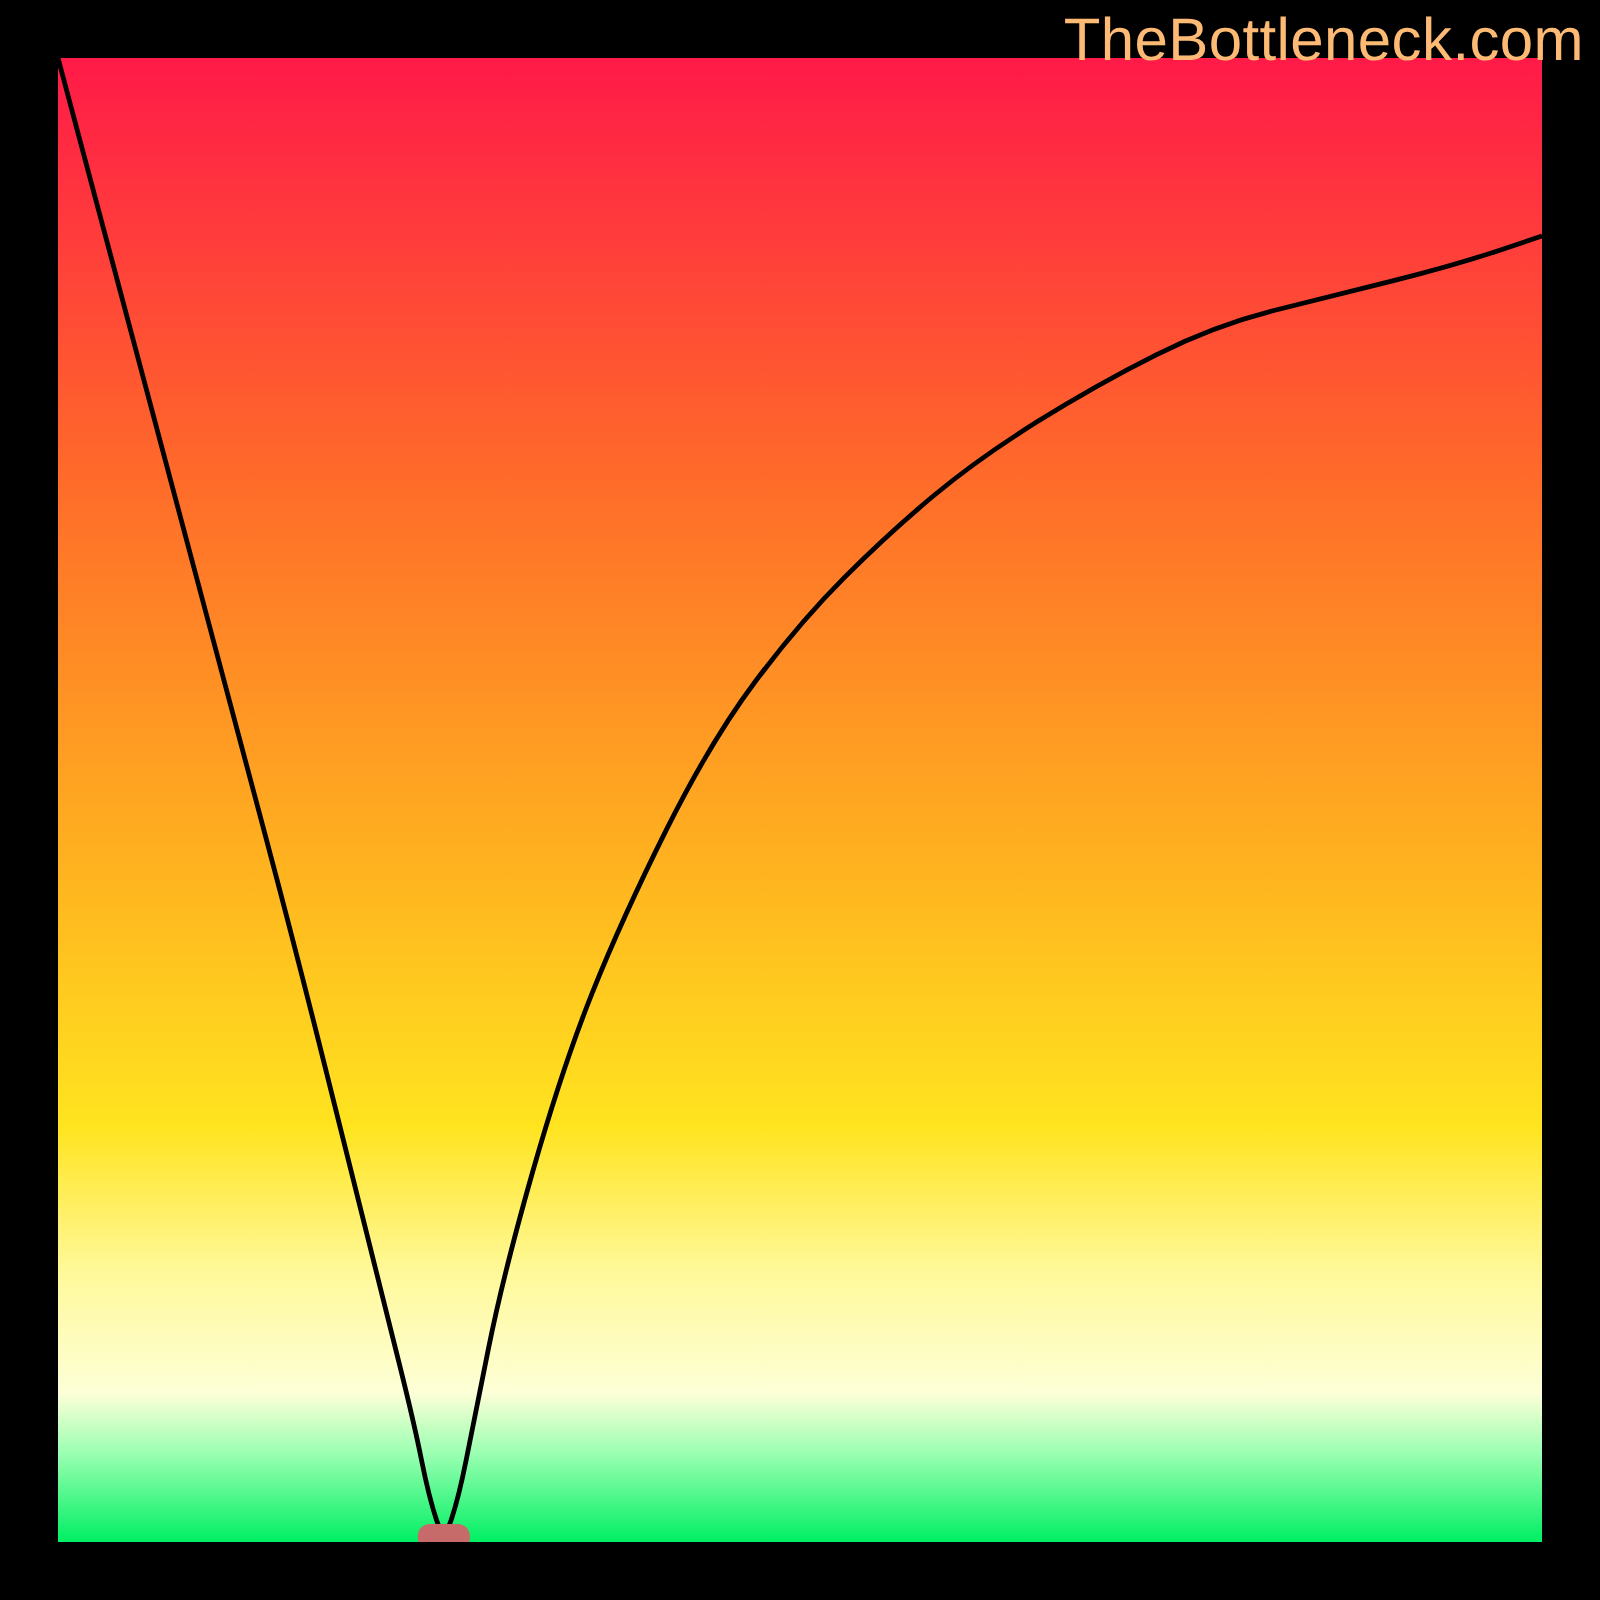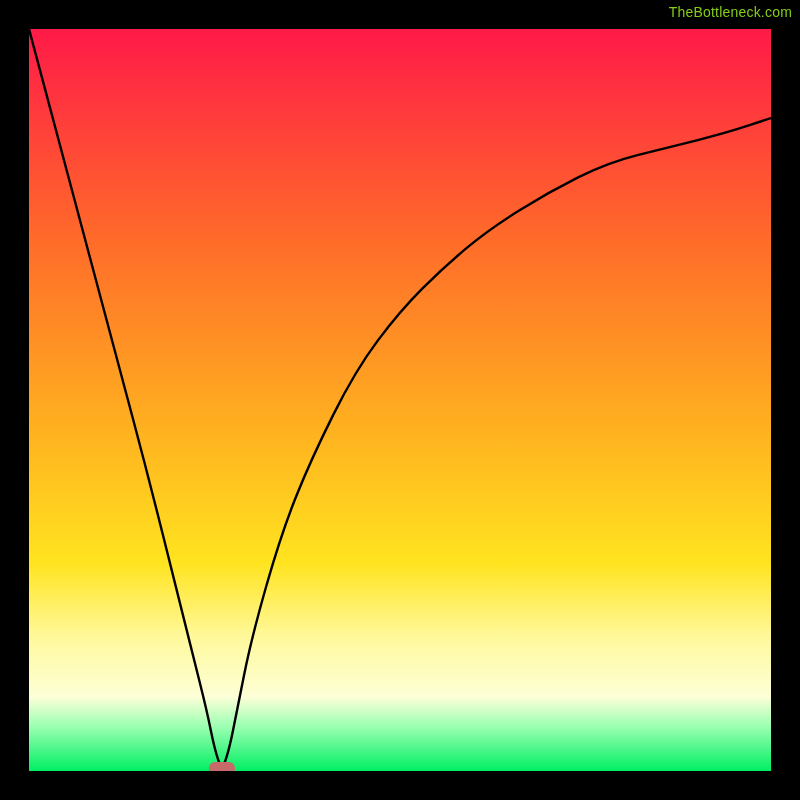--- a/index.html
+++ b/index.html
@@ -16,22 +16,22 @@
     left: 29px;
     top: 29px;
     width: 742px;
     height: 742px;
     background: #000;
   }
   .watermark {
     position: absolute;
     top: 4px;
     right: 8px;
-    color: #84cc16;
-    font-size: 14px;
+    color: #fdba74;
+    font-size: 30px;
     font-weight: 400;
     letter-spacing: 0.2px;
     z-index: 5;
   }
   svg {
     display: block;
   }
   .pill {
     fill: #c76a6a;
   }

